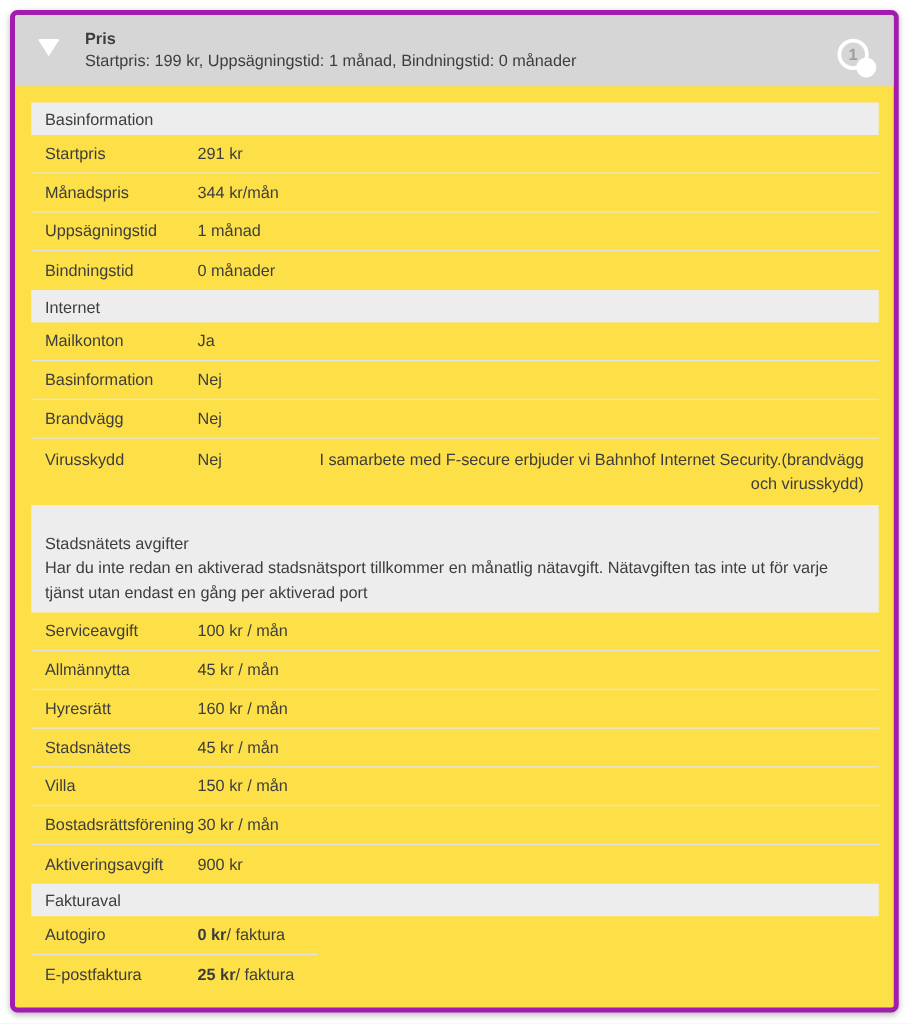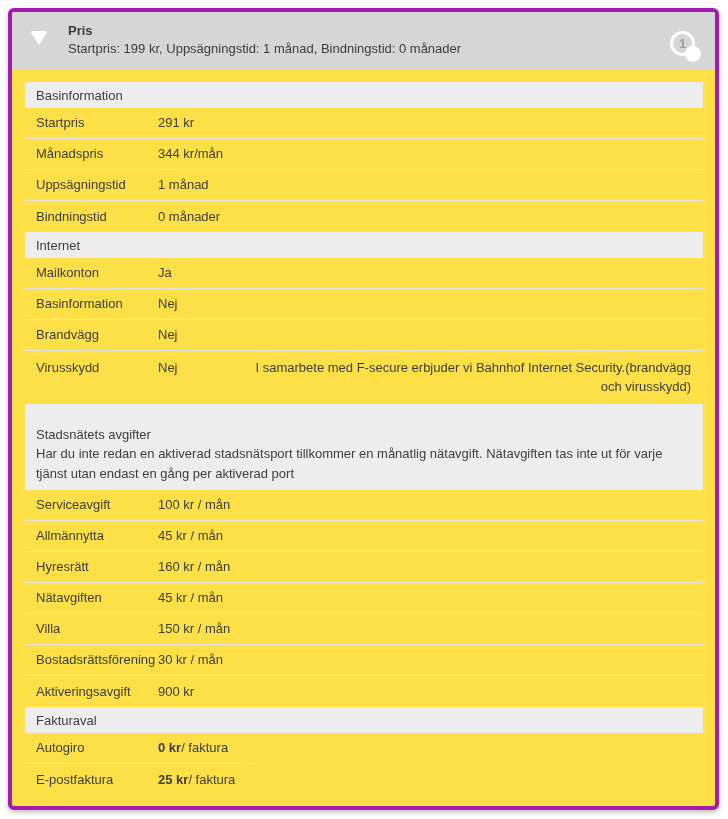--- a/index.html
+++ b/index.html
@@ -170,21 +170,21 @@
       </div>
       <div class="row">
         <div class="cell-label">Allmännytta</div>
         <div class="cell-value">45 kr / mån</div>
       </div>
       <div class="row">
         <div class="cell-label">Hyresrätt</div>
         <div class="cell-value">160 kr / mån</div>
       </div>
       <div class="row">
-        <div class="cell-label">Nätavgiften</div>
+        <div class="cell-label">Stadsnätets</div>
         <div class="cell-value">45 kr / mån</div>
       </div>
       <div class="row">
         <div class="cell-label">Villa</div>
         <div class="cell-value">150 kr / mån</div>
       </div>
       <div class="row">
         <div class="cell-label">Bostadsrättsförening</div>
         <div class="cell-value">30 kr / mån</div>
       </div>

